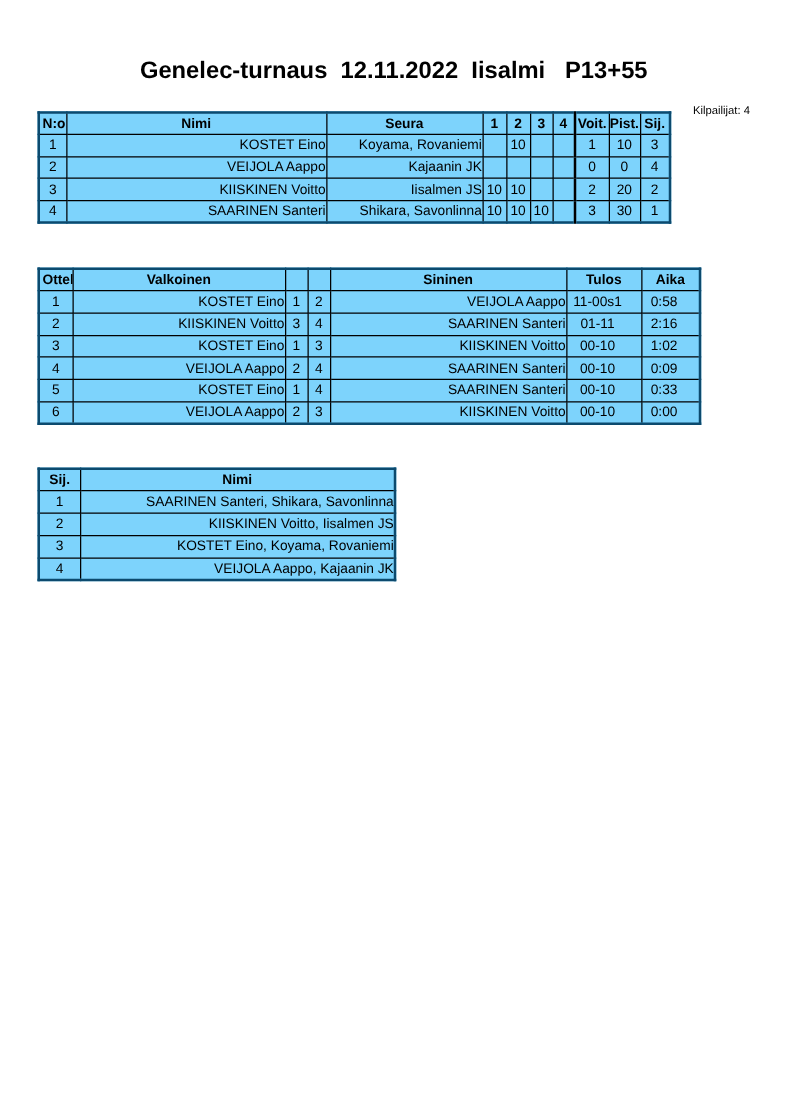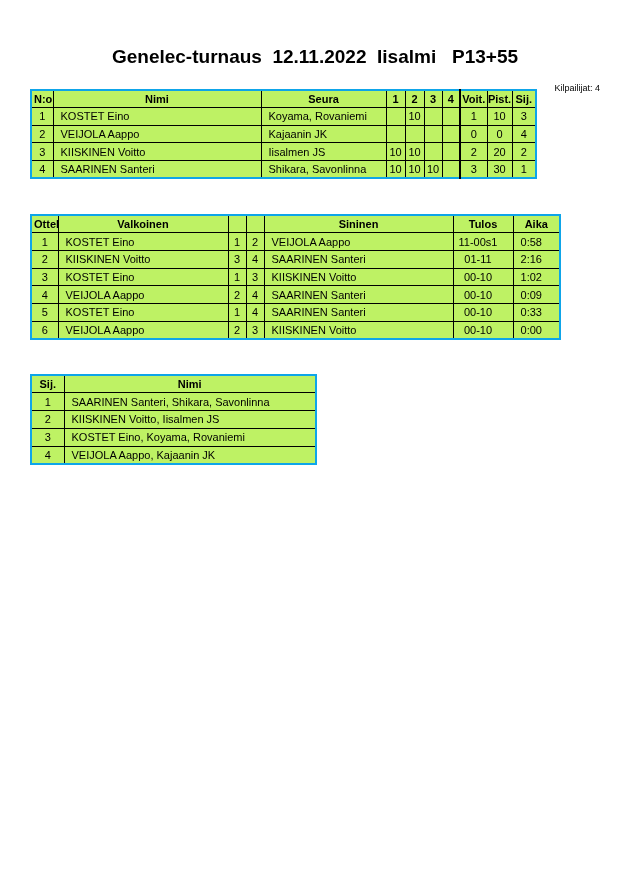--- a/index.html
+++ b/index.html
@@ -25,39 +25,39 @@
     font-size: 9px; text-align: right; margin-top: 12px;
   }
   .matches-heading { top: 195px; left: 30px; width: 529px; }
   .results-heading  { top: 353px; left: 30px; width: 285px; }
 
   table {
     position: absolute;
     border-collapse: collapse;
     table-layout: fixed;
     font-size: 11px;
-    background: #bef264;
-    border: 2px solid #0ea5e9;
+    background: #7dd3fc;
+    border: 2px solid #0c4a6e;
   }
   th, td {
     border: 1px solid #000;
     overflow: hidden; white-space: nowrap;
     vertical-align: middle;
     text-align: center;
     font-weight: normal;
   }
   th { font-weight: bold; }
   .t1 { top: 89px;  left: 30px; width: 505px; }
   .t2 { top: 214px; left: 30px; width: 529px; }
   .t3 { top: 374px; left: 30px; width: 285px; }
   .t1 th, .t1 td { height: 17.6px; }
   .t2 th, .t2 td { height: 17.7px; }
   .t3 th, .t3 td { height: 17.8px; }
 
-  .l  { text-align: left;  padding-left: 7px; }
+  .l  { text-align: right;  padding-left: 7px; }
   .hl { text-align: left;  padding-left: 2px; }
   .r  { text-align: center; padding-right: 10px; }
   .tl { border-left: 2px solid #000; }
 </style>
 </head>
 <body>
 
 <div class="page">
 
   <div class="doc-title">Genelec-turnaus  12.11.2022  Iisalmi   P13+55</div>

